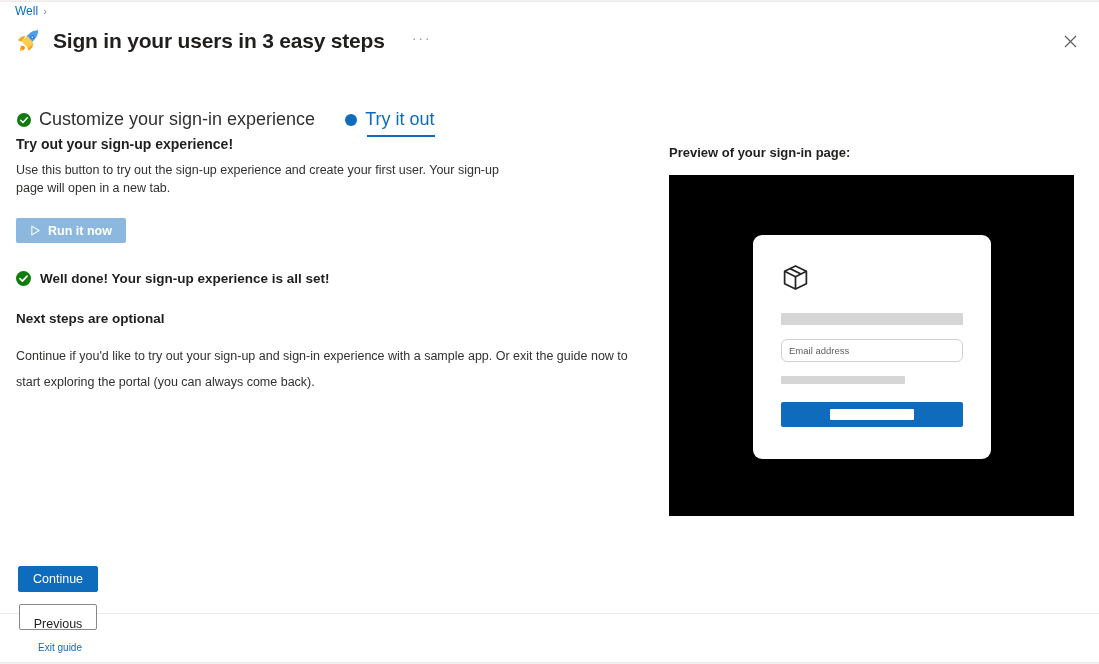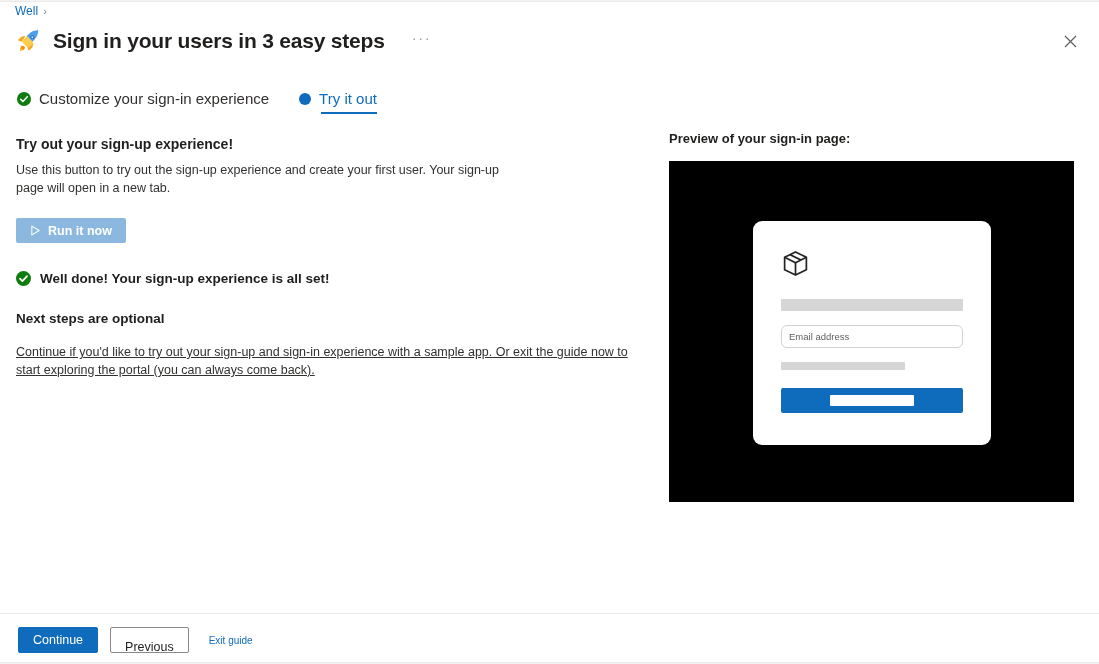--- a/index.html
+++ b/index.html
@@ -105,26 +105,27 @@
     top: 88px;
     left: 17px;
     display: flex;
     align-items: flex-start;
     gap: 0;
   }
   .step {
     display: flex;
     align-items: center;
     gap: 8px;
-    font-size: 15px;
+    font-size: 18px;
     color: #323130;
     cursor: pointer;
     padding: 2px 0 7px 0;
     position: relative;
     white-space: nowrap;
+    margin-top: 19px;
   }
   .step.done { margin-right: 30px; }
   .step.current { margin-right: 24px; }
   .step.current .step-label { color: #0f6cbd; }
   .step.current::after {
     content: "";
     position: absolute;
     left: 22px;
     right: 0;
     bottom: 0;
@@ -210,30 +211,29 @@
 
   .next-heading {
     margin-top: 25px;
     font-size: 13.5px;
     font-weight: 600;
     color: #201f1e;
   }
   .next-body {
     margin-top: 17px;
     font-size: 12.5px;
-    line-height: 18px;
+    line-height: 26px;
     color: #323130;
     max-width: 620px;
-    text-decoration: underline;
   }
 
   
   .preview-col {
     position: absolute;
-    top: 131px;
+    top: 145px;
     left: 669px;
     width: 405px;
   }
   .preview-label {
     font-size: 13px;
     font-weight: 600;
     color: #201f1e;
     margin: 0 0 15px 0;
   }
   .preview-frame {
@@ -315,20 +315,21 @@
     height: 1px;
     background: #edebe9;
   }
   .footer {
     position: absolute;
     left: 18px;
     bottom: 11px;
     display: flex;
     align-items: center;
     gap: 12px;
+    flex-direction: column;
   }
   .btn-primary {
     min-width: 76px;
     height: 26px;
     padding: 0 14px;
     background: #0f6cbd;
     color: #ffffff;
     border: 1px solid #0f6cbd;
     border-radius: 2px;
     font-size: 12.5px;

